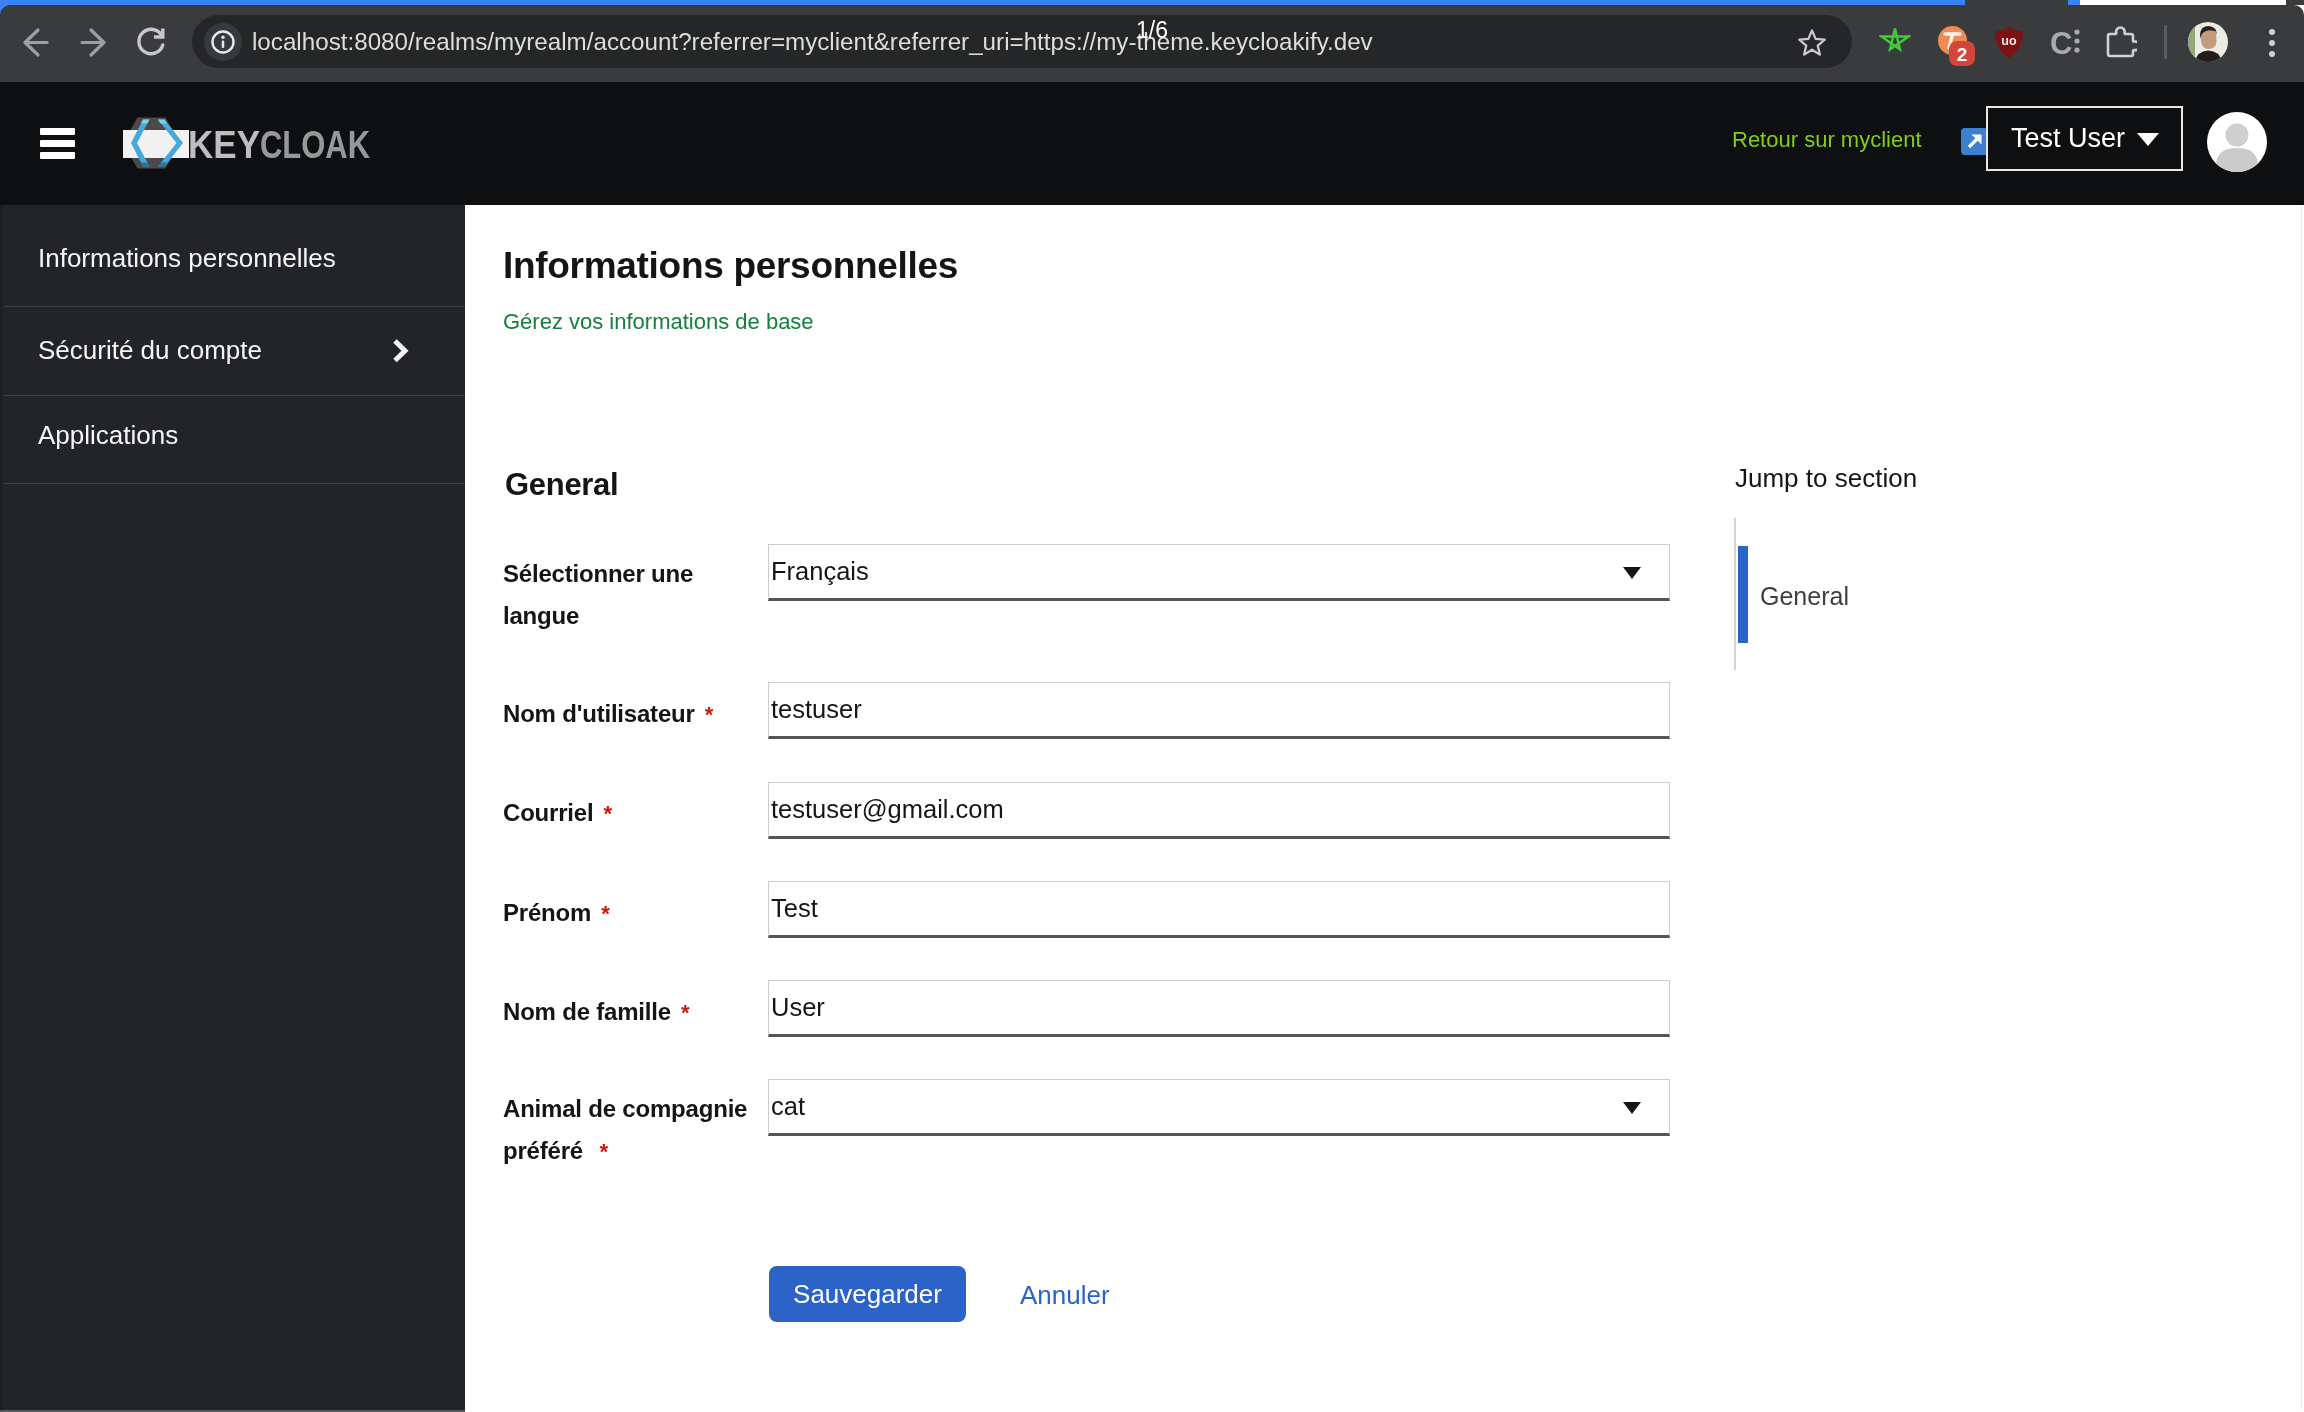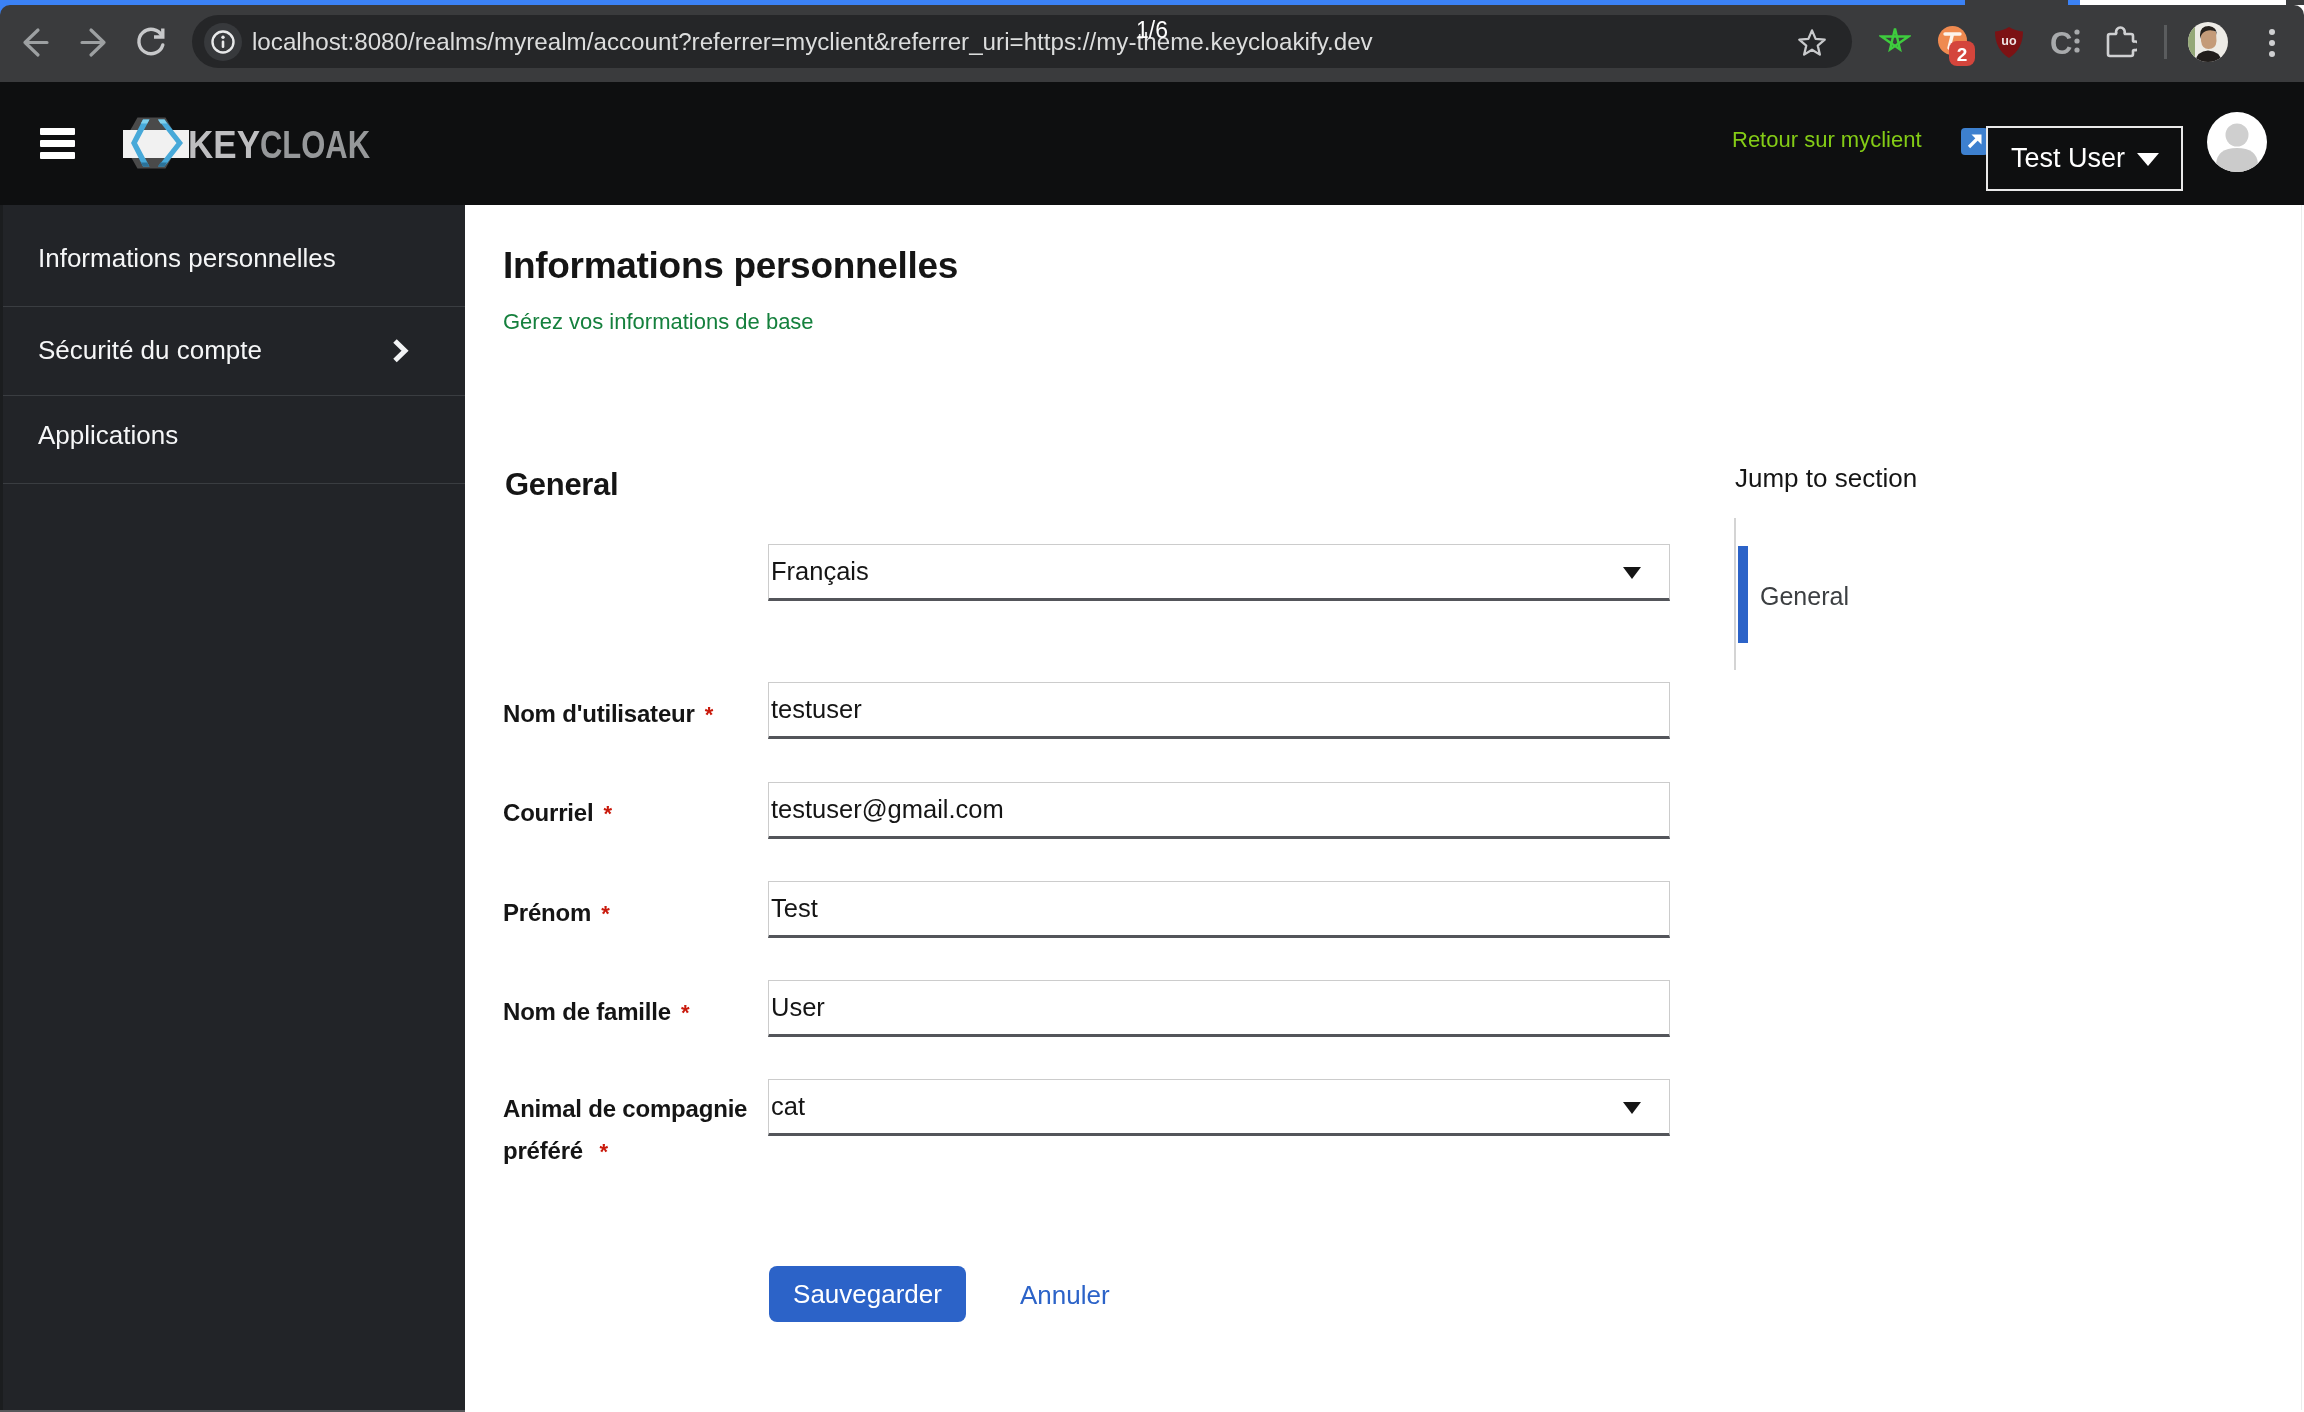--- a/index.html
+++ b/index.html
@@ -16,21 +16,21 @@
   #urltext { position:absolute; left:60px; top:0; height:53px; line-height:53px; font-size:24.2px; color:#dcdddd; white-space:nowrap;}
   #overlay11 { position:absolute; left:1136px; top:17px; font-size:23px; color:#fff; font-weight:400;}
   .ticon { position:absolute; top:0; }
 
   
   #kcheader { position:absolute; left:0; top:82px; width:2304px; height:123px; background:#0e0f10; }
   #hamburger div { position:absolute; left:40px; width:35px; height:7px; background:#fff; border-radius:1px; }
   #kclogo { position:absolute; left:122px; top:32px; }
   #retour { position:absolute; left:1732px; top:45px; font-size:22px; color:#84cc16; }
   #extlink { position:absolute; left:1961px; top:46px; width:27px; height:27px; background:#3d80cf; border-radius:4px; overflow:hidden; }
-  #userbox { position:absolute; left:1986px; top:44px; width:197px; height:65px; border:2px solid #e9e9e9; }
+  #userbox { position:absolute; left:1986px; top:24px; width:197px; height:65px; border:2px solid #e9e9e9; }
   #userbox .nm { position:absolute; left:23px; top:0; height:61px; line-height:61px; color:#fff; font-size:27px; }
   #userbox .car { position:absolute; left:149px; top:25px; width:0; height:0; border-left:11px solid transparent; border-right:11px solid transparent; border-top:13px solid #fff; }
   #kcavatar { position:absolute; left:2207px; top:30px; width:60px; height:60px; border-radius:50%; background:#fff; overflow:hidden; }
 
   
   #sidebar { position:absolute; left:0; top:205px; width:465px; height:1205px; background:#222428; }
   .navitem { position:absolute; left:38px; color:#f5f6f7; font-size:26px; line-height:30px; }
   .navsep { position:absolute; left:0; width:465px; height:1px; background:#3a3d41; }
 
   
@@ -190,20 +190,21 @@
   <div class="abs" style="left:38px;top:40px;font-size:37px;font-weight:700;color:#151515;letter-spacing:-0.3px">Informations personnelles</div>
   <div class="abs" style="left:38px;top:104px;font-size:22px;color:#15803d">Gérez vos informations de base</div>
 
   <div class="abs" style="left:40px;top:262px;font-size:31px;font-weight:700;color:#151515;letter-spacing:-0.3px">General</div>
 
   <div class="abs" style="left:1270px;top:258px;font-size:26px;color:#151515">Jump to section</div>
   <div class="abs" style="left:1269px;top:313px;width:2px;height:152px;background:#d4d4d4"></div>
   <div class="abs" style="left:1273px;top:341px;width:10px;height:97px;background:#2c63c8"></div>
   <div class="abs" style="left:1295px;top:377px;font-size:25px;color:#3c3f42">General</div>
 
+  <div class="lbl" style="left:38px;top:355px">Sélectionner une<br><span style="display:inline-block;margin-top:14px">langue</span></div>
   <div class="finput" style="top:339px">Français</div>
   <div class="caret" style="left:1158px;top:362px"></div>
 
   <div class="lbl" style="left:38px;top:495px">Nom d'utilisateur<span class="req">*</span></div>
   <div class="finput" style="top:477px">testuser</div>
 
   <div class="lbl" style="left:38px;top:594px">Courriel<span class="req">*</span></div>
   <div class="finput" style="top:577px">testuser@gmail.com</div>
 
   <div class="lbl" style="left:38px;top:694px">Prénom<span class="req">*</span></div>

